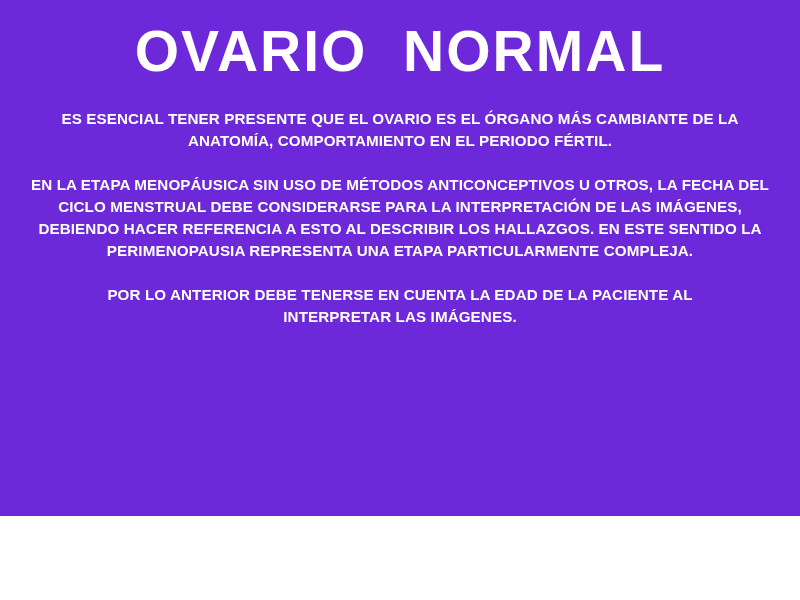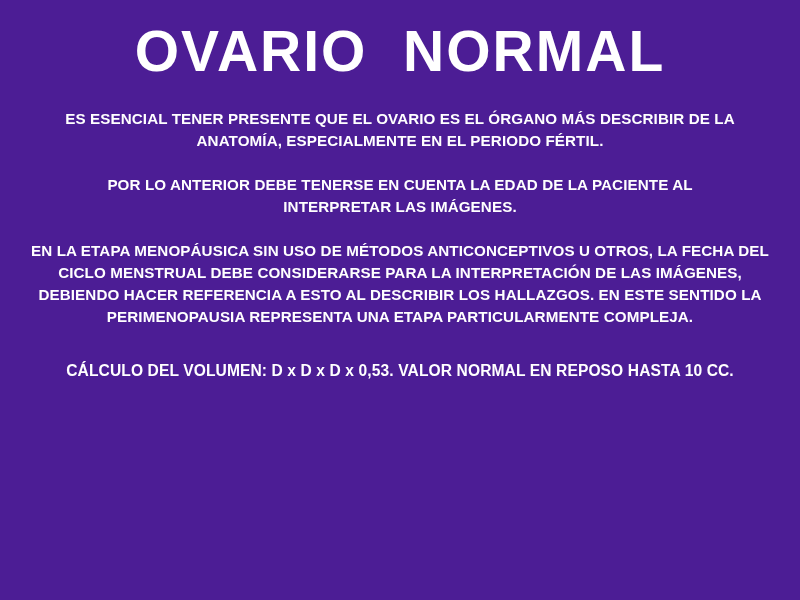--- a/index.html
+++ b/index.html
@@ -8,22 +8,22 @@
   }
   body {
     width: 800px;
     height: 600px;
     background: #ffffff;
     font-family: "Liberation Sans", sans-serif;
   }
   .slide {
     position: relative;
     width: 800px;
-    height: 600px;
-    background: #4c1d95;
+    height: 516px;
+    background: #6d28d9;
     box-sizing: border-box;
     overflow: hidden;
   }
   .slide-title {
     color: #ffffff;
     font-weight: bold;
     font-size: 57px;
     letter-spacing: 2px;
     text-align: center;
     margin: 0;
@@ -59,18 +59,17 @@
     letter-spacing: 0.1px;
   }
 </style>
 </head>
 <body>
 
 <div class="slide">
   <h1 class="slide-title">OVARIO  NORMAL</h1>
 
   <div class="body-block">
-    <p class="para p1">ES ESENCIAL TENER PRESENTE QUE EL OVARIO ES EL ÓRGANO MÁS DESCRIBIR DE LA ANATOMÍA, ESPECIALMENTE EN EL PERIODO FÉRTIL.</p>
+    <p class="para p1">ES ESENCIAL TENER PRESENTE QUE EL OVARIO ES EL ÓRGANO MÁS CAMBIANTE DE LA ANATOMÍA, COMPORTAMIENTO EN EL PERIODO FÉRTIL.</p>
+    <p class="para p3">EN LA ETAPA MENOPÁUSICA SIN USO DE MÉTODOS ANTICONCEPTIVOS U OTROS, LA FECHA DEL CICLO MENSTRUAL DEBE CONSIDERARSE PARA LA INTERPRETACIÓN DE LAS IMÁGENES, DEBIENDO HACER REFERENCIA A ESTO AL DESCRIBIR LOS HALLAZGOS. EN ESTE SENTIDO LA PERIMENOPAUSIA REPRESENTA UNA ETAPA PARTICULARMENTE COMPLEJA.</p>
     <p class="para p2">POR LO ANTERIOR DEBE TENERSE EN CUENTA LA EDAD DE LA PACIENTE AL INTERPRETAR LAS IMÁGENES.</p>
-    <p class="para p3">EN LA ETAPA MENOPÁUSICA SIN USO DE MÉTODOS ANTICONCEPTIVOS U OTROS, LA FECHA DEL CICLO MENSTRUAL DEBE CONSIDERARSE PARA LA INTERPRETACIÓN DE LAS IMÁGENES, DEBIENDO HACER REFERENCIA A ESTO AL DESCRIBIR LOS HALLAZGOS. EN ESTE SENTIDO LA PERIMENOPAUSIA REPRESENTA UNA ETAPA PARTICULARMENTE COMPLEJA.</p>
-    <p class="footer-line">CÁLCULO DEL VOLUMEN: D x D x D x 0,53. VALOR NORMAL EN REPOSO HASTA 10 CC.</p>
   </div>
 </div>
 
 </body></html>

